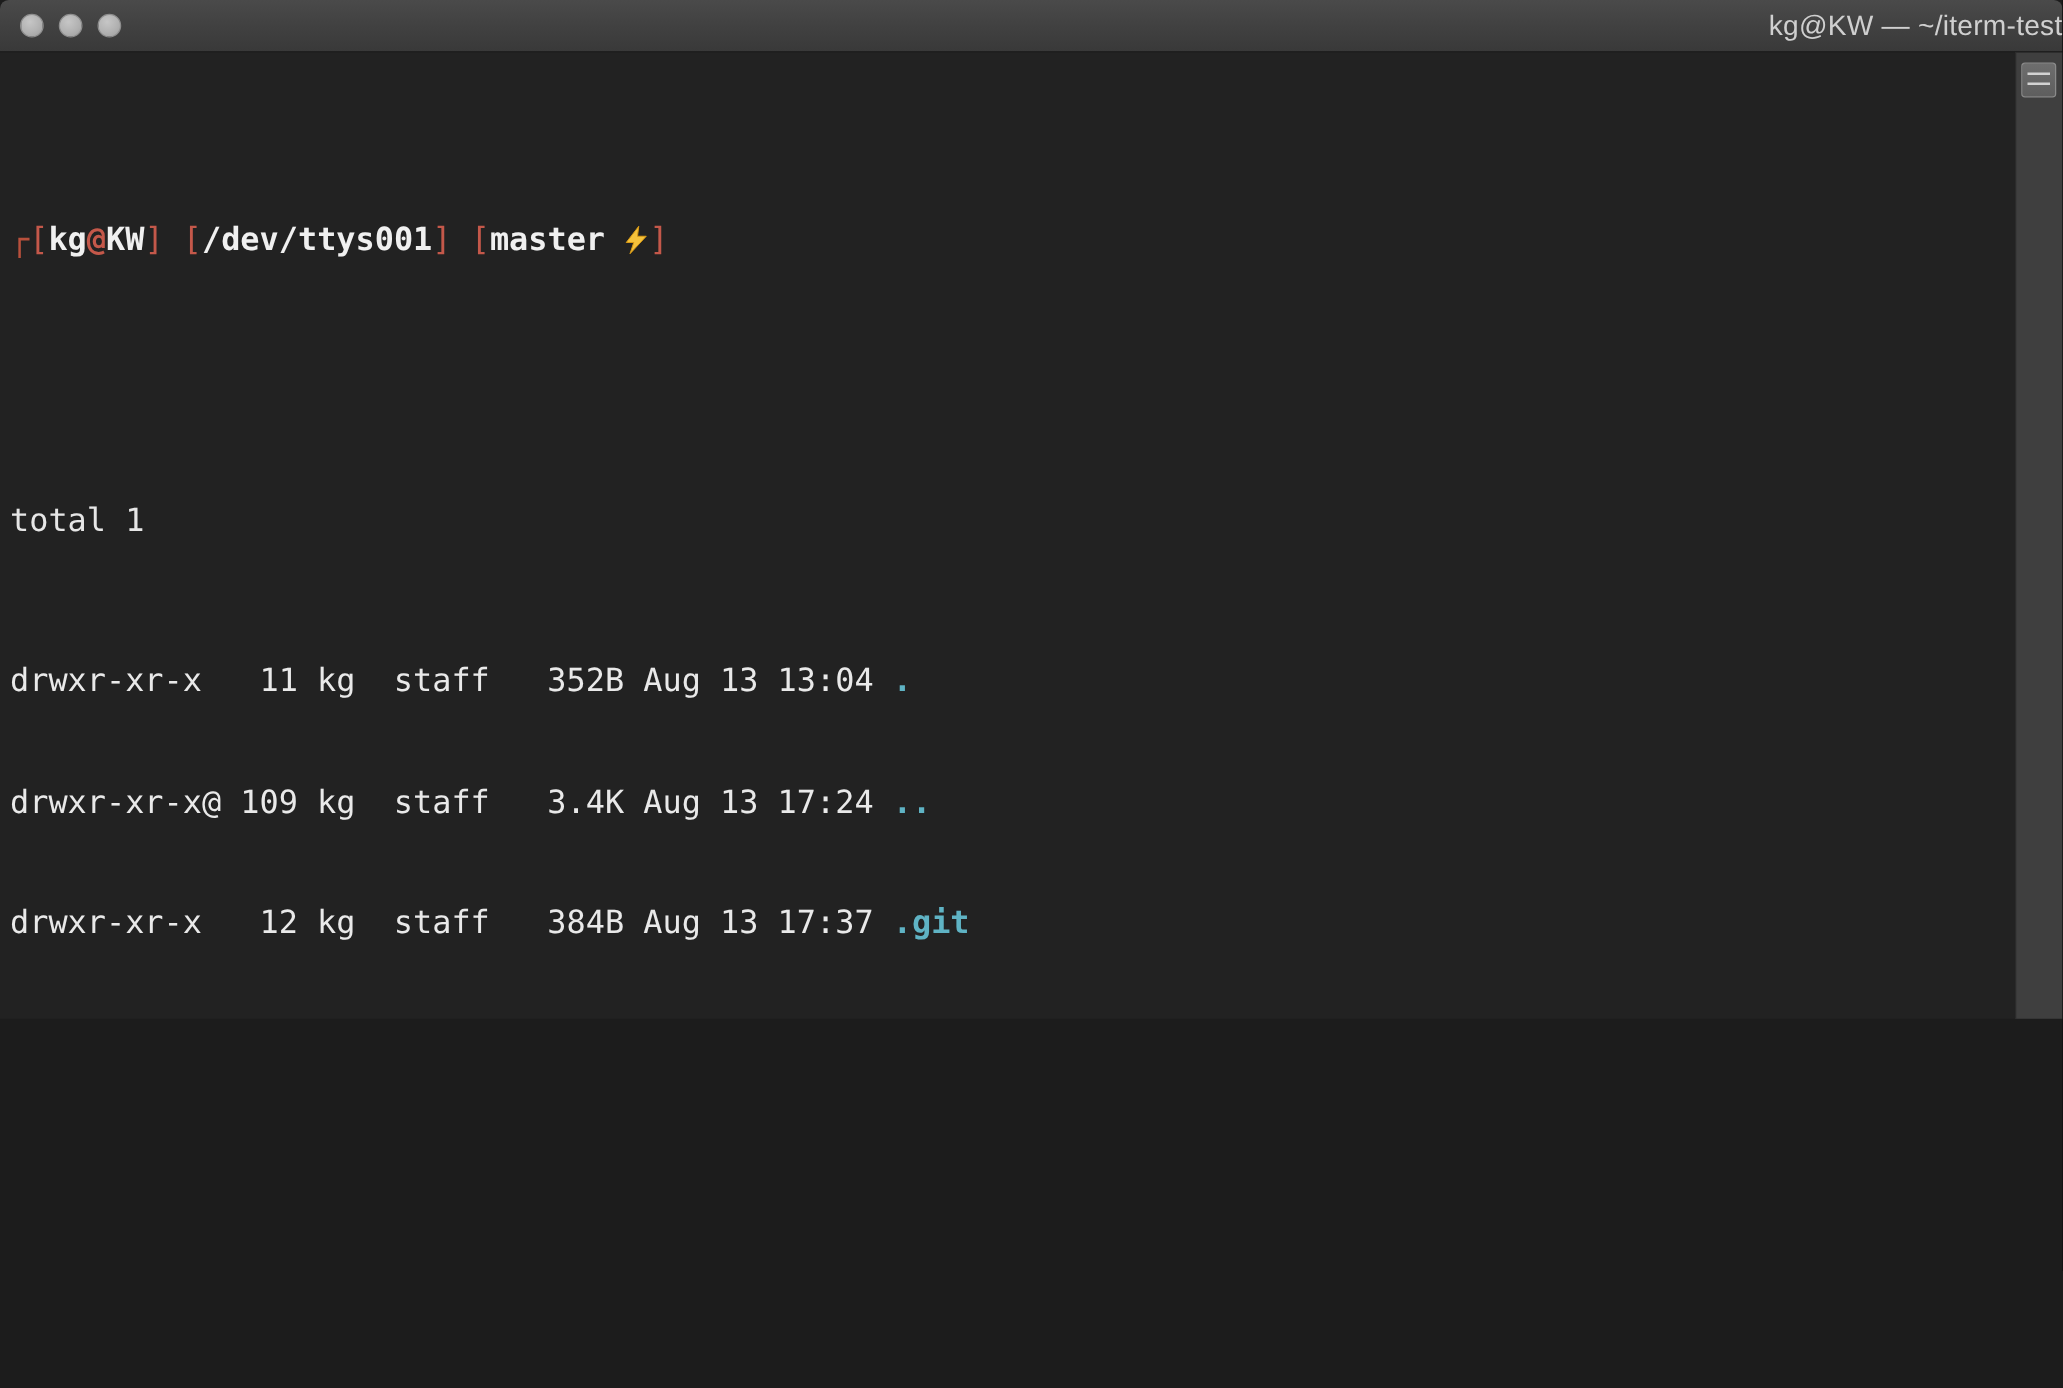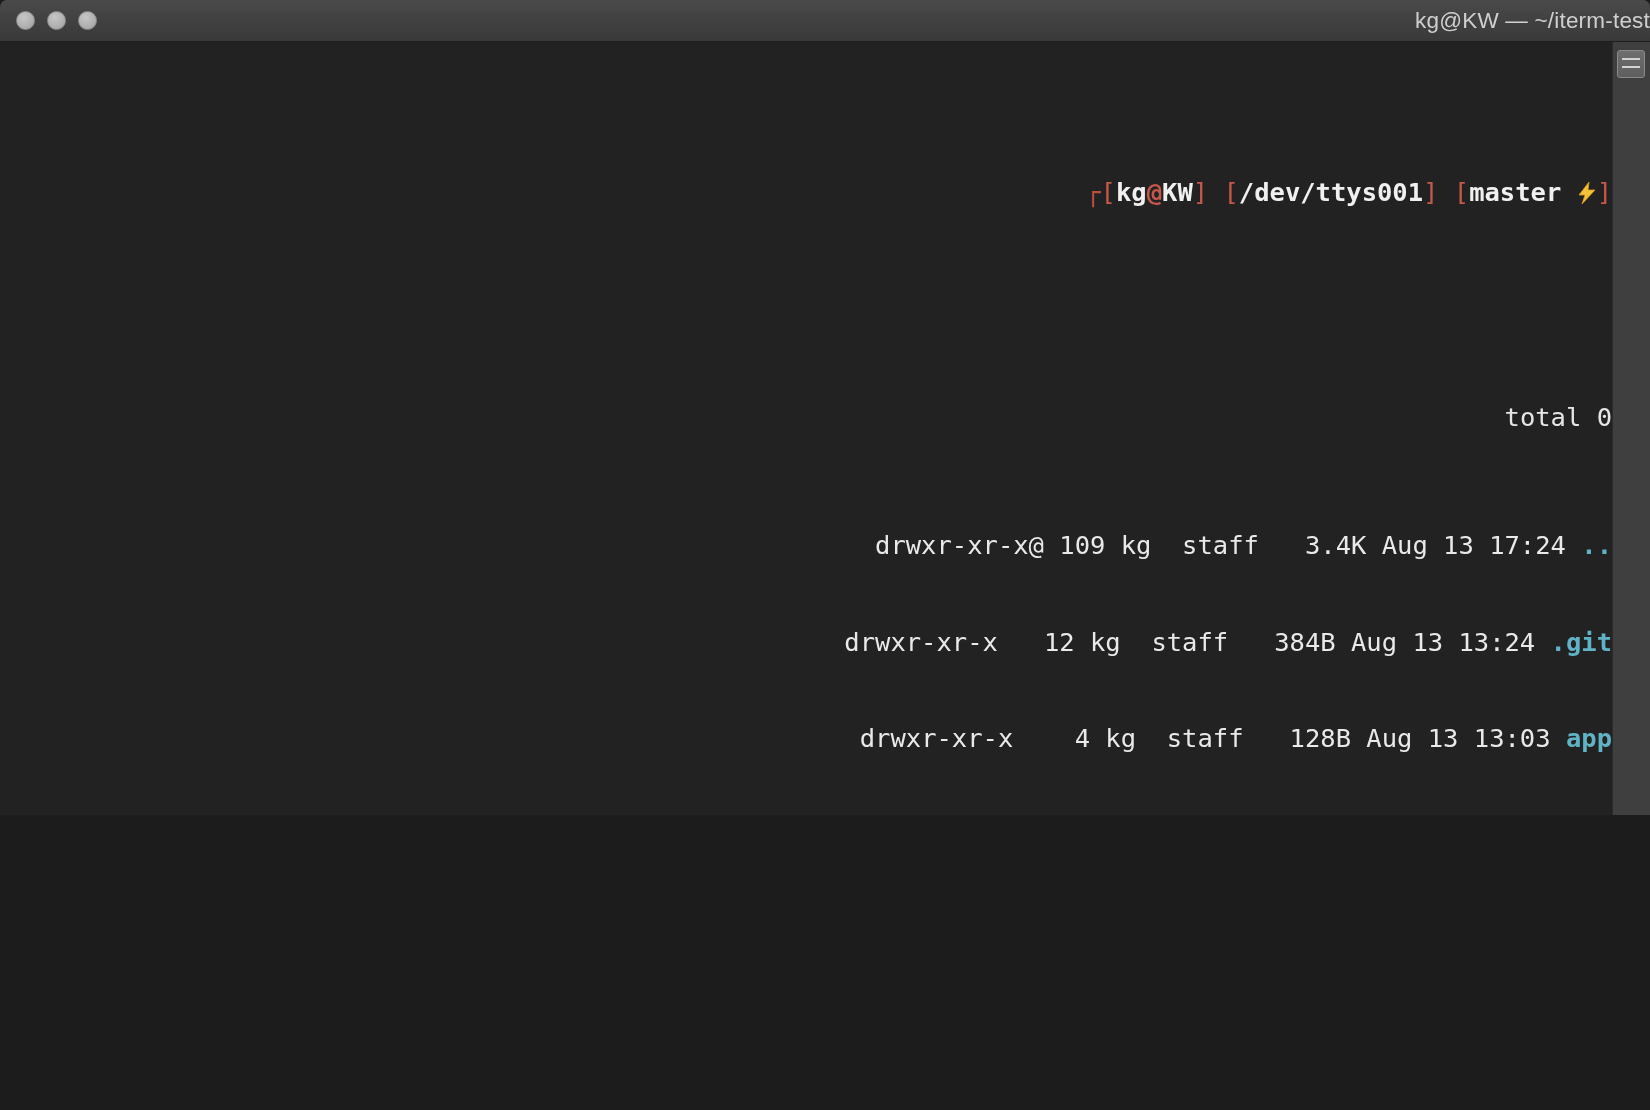--- a/index.html
+++ b/index.html
@@ -59,21 +59,20 @@
     letter-spacing: 0.2px;
     font-weight: 400;
     user-select: none;
   }
 
   
   .term-wrap {
     position: relative;
     height: 773px;
     display: flex;
-    text-align: right;
   }
   .terminal {
     flex: 1 1 auto;
     background: #222222;
     position: relative;
     overflow: hidden;
     padding: 6px 0 0 0;
     box-sizing: border-box;
   }
   .screen {
@@ -153,24 +152,25 @@
       <div class="screen">
 
         
         <div class="line"><span class="c-corner">┌</span><span class="c-bracket">[</span><span class="c-prompt-w">kg</span><span class="c-at">@</span><span class="c-prompt-w">KW</span><span class="c-bracket">]</span><span class="c-white"> </span><span class="c-bracket">[</span><span class="c-prompt-w">/dev/ttys001</span><span class="c-bracket">]</span><span class="c-white"> </span><span class="c-bracket">[</span><span class="c-prompt-w">master</span><span class="c-white"> </span><span class="bolt"><svg width="20" height="24" viewBox="0 0 20 24">
                 <polygon points="12,1 2,14 8,14 5,23 18,9 11,9" fill="#f5c23b" stroke="#d99a14" stroke-width="0.8"></polygon>
               </svg></span><span class="c-bracket">]</span></div>
 
         
 
         
-        <div class="line">total 0</div>
-
+        <div class="line">total 1</div>
+
+        <div class="line"><span class="c-white">drwxr-xr-x   11 kg  staff   352B Aug 13 13:04 </span><span class="c-dir">.</span></div>
         <div class="line"><span class="c-white">drwxr-xr-x@ 109 kg  staff   3.4K Aug 13 17:24 </span><span class="c-dir">..</span></div>
-        <div class="line"><span class="c-white">drwxr-xr-x   12 kg  staff   384B Aug 13 13:24 </span><span class="c-dir">.git</span></div>
+        <div class="line"><span class="c-white">drwxr-xr-x   12 kg  staff   384B Aug 13 17:37 </span><span class="c-dir">.git</span></div>
         <div class="line"><span class="c-white">drwxr-xr-x    4 kg  staff   128B Aug 13 13:03 </span><span class="c-dir">app</span></div>
         
         
         
         
         
 
         
         
 

